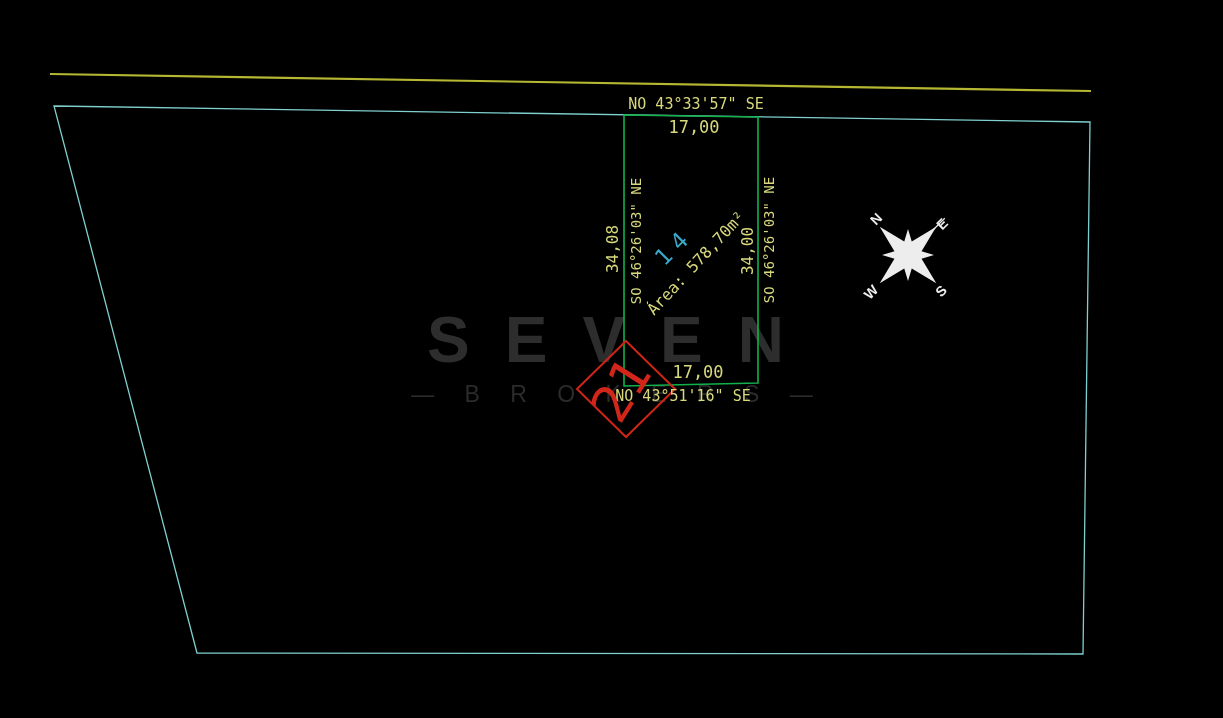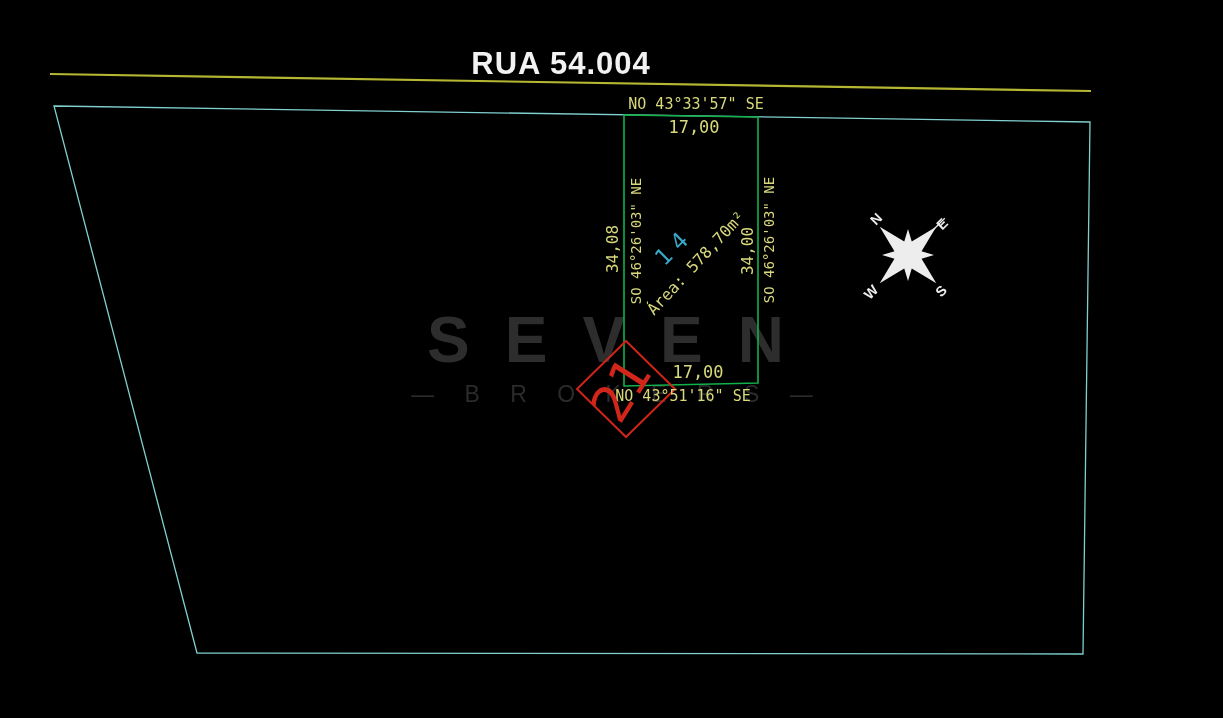--- a/index.html
+++ b/index.html
@@ -58,21 +58,20 @@
 
     <polygon points="626,341 675,389 626,437 577,389" fill="none" stroke="#cf2418" stroke-width="2"></polygon>
 
     <g transform="translate(908,255) rotate(-45)">
       <line x1="0" y1="0" x2="52" y2="0" stroke="#ededed" stroke-width="1.2"></line>
       <path d="M0,-40 L8,-8 L40,0 L8,8 L0,40 L-8,8 L-40,0 L-8,-8 Z" fill="#ededed"></path>
       <path d="M0,-26 L6,-6 L26,0 L6,6 L0,26 L-6,6 L-26,0 L-6,-6 Z" transform="rotate(45)" fill="#ededed"></path>
     </g>
   </svg>
 
-  <div class="t title" style="left:561px;top:64px;">RUA 54.004</div>
 
   <div class="t cad" style="left:696px;top:104px;font-size:15px;">NO 43°33'57" SE</div>
   <div class="t cad" style="left:694px;top:127px;font-size:17px;">17,00</div>
 
   <div class="t cad rot90" style="left:612px;top:249px;font-size:16px;">34,08</div>
   <div class="t cad rot90" style="left:636px;top:241px;font-size:14px;">SO 46°26'03" NE</div>
 
   <div class="t cad rot90" style="left:747px;top:251px;font-size:16px;">34,00</div>
   <div class="t cad rot90" style="left:769px;top:240px;font-size:14px;">SO 46°26'03" NE</div>
 

